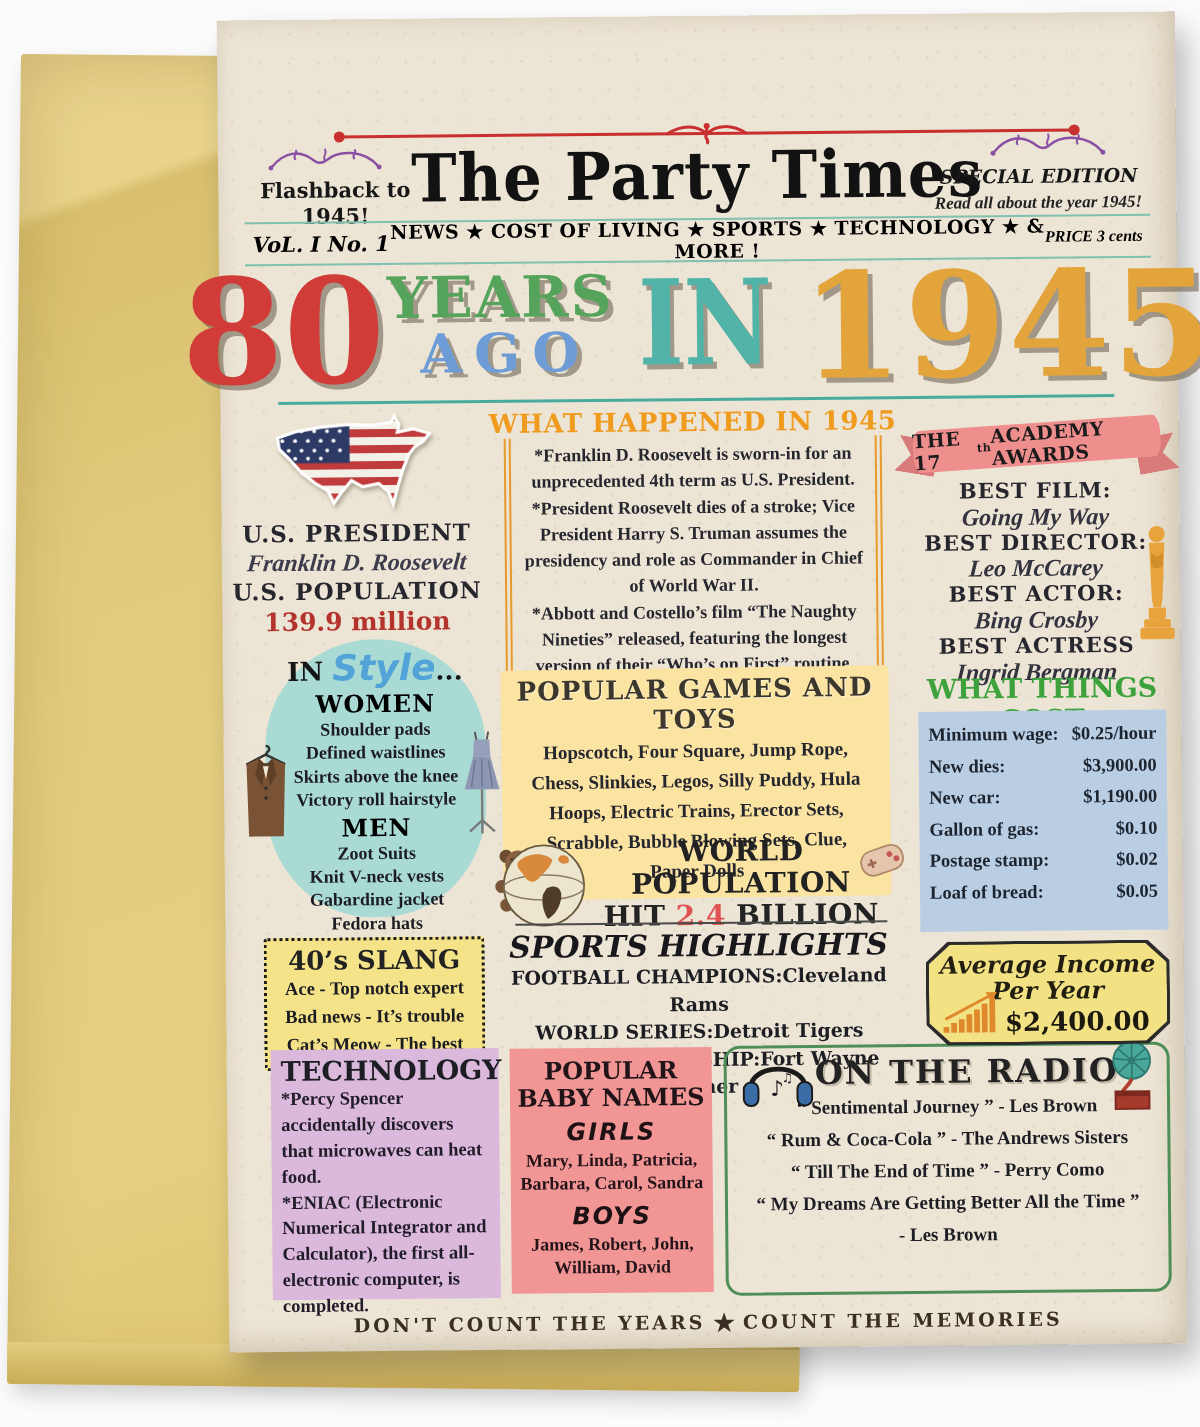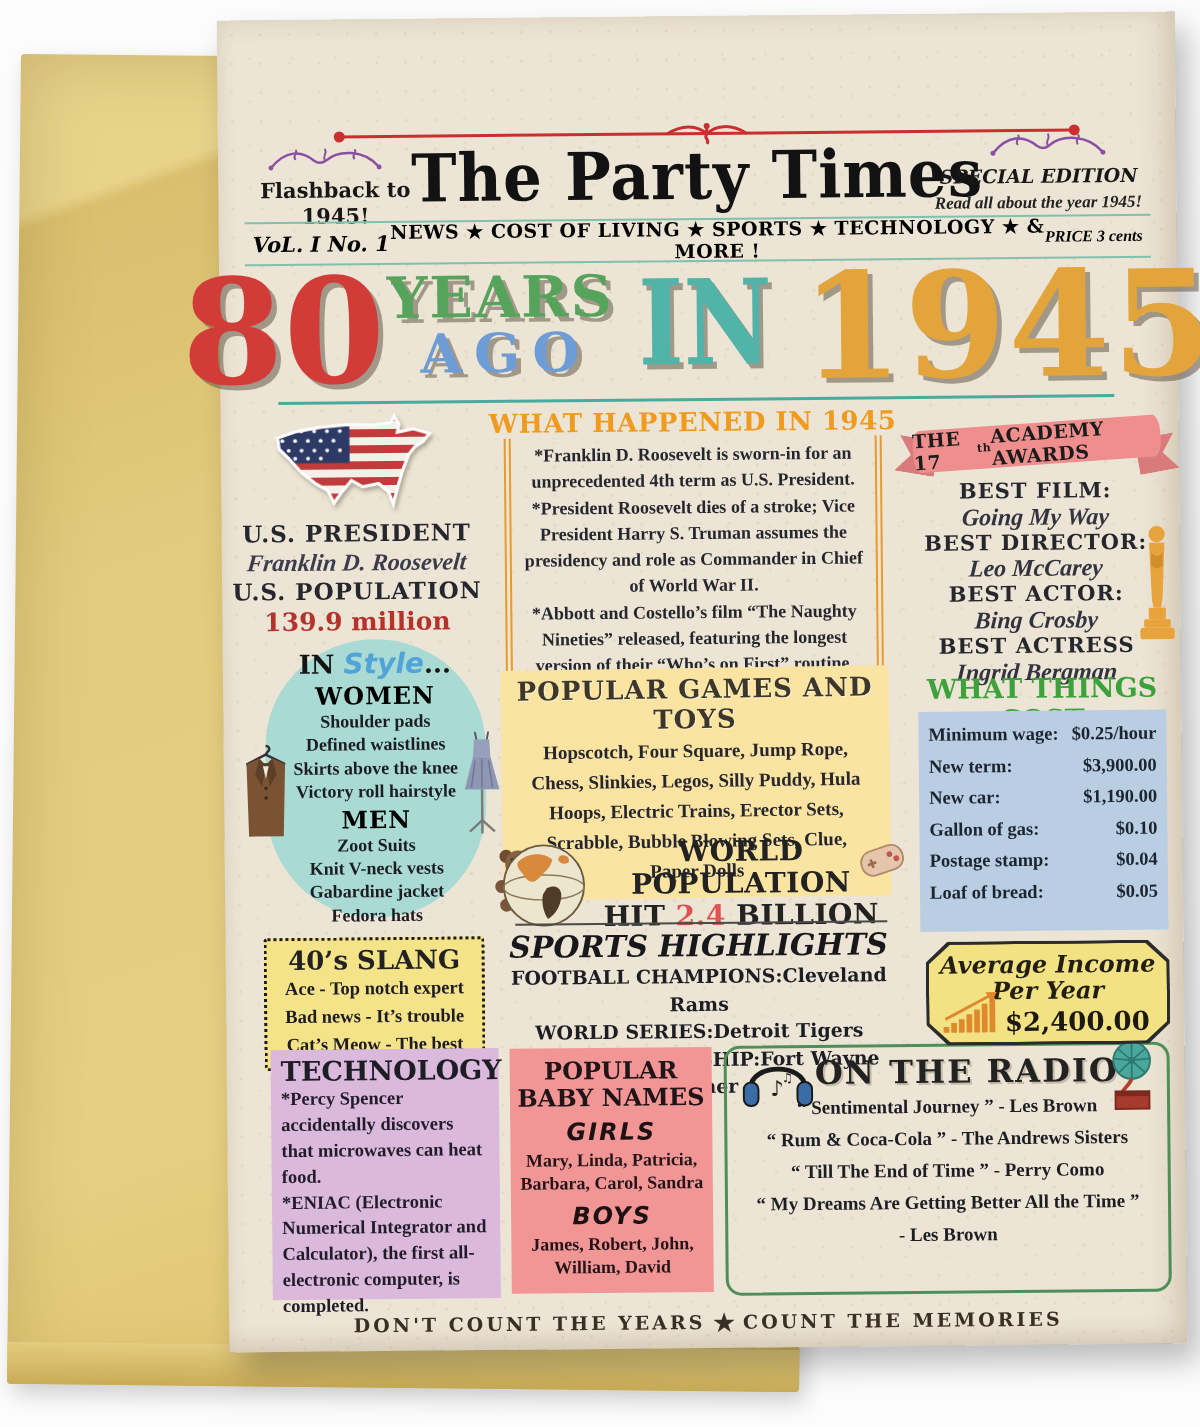--- a/index.html
+++ b/index.html
@@ -69,21 +69,21 @@
     font-style:italic; font-weight:bold; font-size:24px; color:#3c3c4c; transform:skewX(-6deg); }
   .pop-label  { position:absolute; left:10px; top:558px; width:250px; text-align:center;
     font-family:"DejaVu Serif", serif; font-weight:bold; font-size:23px; letter-spacing:1px; color:#26262e; }
   .pop-value  { position:absolute; left:10px; top:588px; width:250px; text-align:center;
     font-family:"DejaVu Serif", serif; font-weight:bold; font-size:25px; color:#b5332d; }
 
   .style-blob { position:absolute; left:42px; top:620px; width:220px; height:278px;
     background:#a9dbd4; border-radius:52% 52% 50% 50% / 40% 40% 42% 42%;
     text-align:center; padding-top:8px; }
   .style-head { font-size:26px; font-weight:bold; font-family:"DejaVu Serif", serif; color:#151515; }
-  .style-word { font-family:"DejaVu Sans", sans-serif; font-style:italic; font-weight:bold; font-size:28px; color:#51a3d8; }
+  .style-word { font-family:"DejaVu Sans", sans-serif; font-style:italic; font-weight:bold; font-size:36px; color:#51a3d8; }
   .grp-title { font-size:24px; font-weight:bold; font-family:"DejaVu Serif", serif; letter-spacing:1px; margin-top:1px; }
   .grp-item  { font-size:18px; font-weight:bold; line-height:1.3; color:#1c1c22; }
   .suit-icon  { position:absolute; left:-26px; top:102px; }
   .dress-icon { position:absolute; right:-20px; top:86px; }
 
   .slang-box { position:absolute; left:38px; top:918px; width:221px; background:#f4e388;
     border:3px dotted #1b1b1b; border-radius:4px; text-align:center; padding:5px 2px 9px; }
   .slang-title { font-family:"DejaVu Serif", serif; font-weight:bold; font-size:26px; color:#222; }
   .slang-item  { font-size:18.5px; font-weight:bold; line-height:1.5; color:#1c1c22; }
 
@@ -436,34 +436,34 @@
       </svg>
     </div>
 
     <div class="cost-title">WHAT THINGS COST</div>
     <div class="cost-box">
       <div class="cost-row">
         <span>Minimum wage:</span>
         <span>$0.25/hour</span>
       </div>
       <div class="cost-row">
-        <span>New term:</span>
+        <span>New dies:</span>
         <span>$3,900.00</span>
       </div>
       <div class="cost-row">
         <span>New car:</span>
         <span>$1,190.00</span>
       </div>
       <div class="cost-row">
         <span>Gallon of gas:</span>
         <span>$0.10</span>
       </div>
       <div class="cost-row">
         <span>Postage stamp:</span>
-        <span>$0.04</span>
+        <span>$0.02</span>
       </div>
       <div class="cost-row">
         <span>Loaf of bread:</span>
         <span>$0.05</span>
       </div>
     </div>
 
     <div class="income-outer">
       <div class="income-inner">
         <div class="income-line">Average Income</div>

